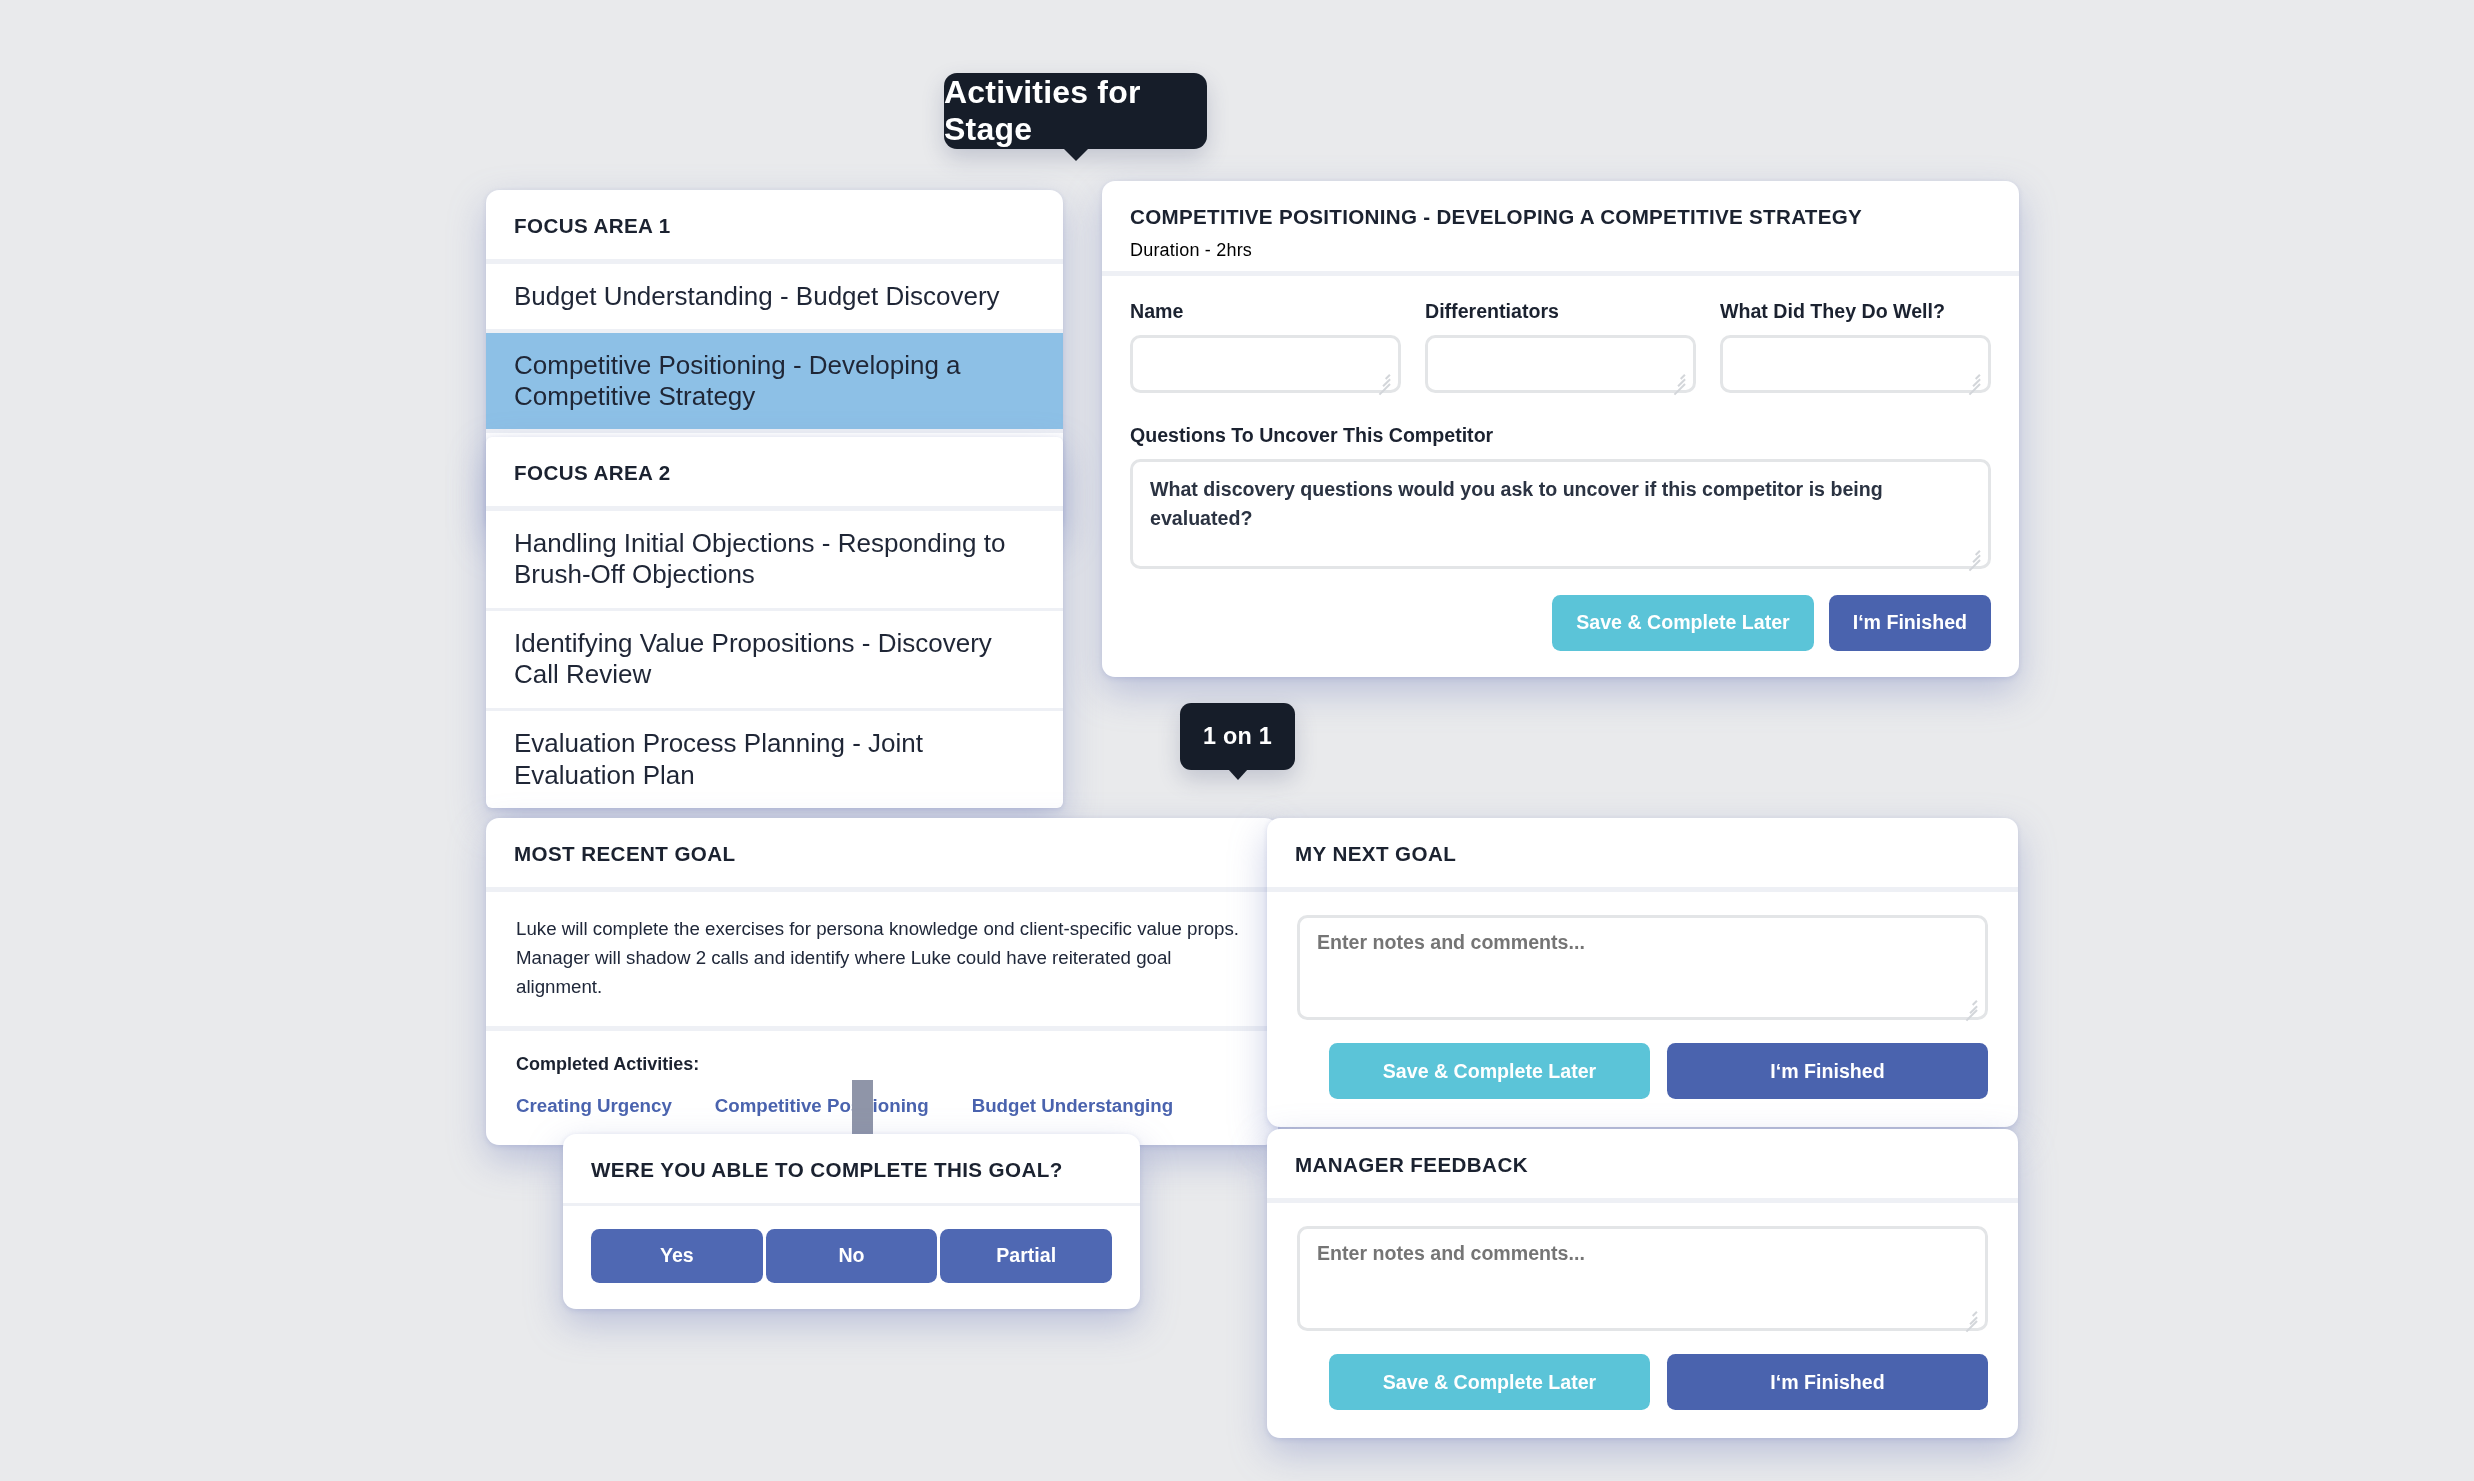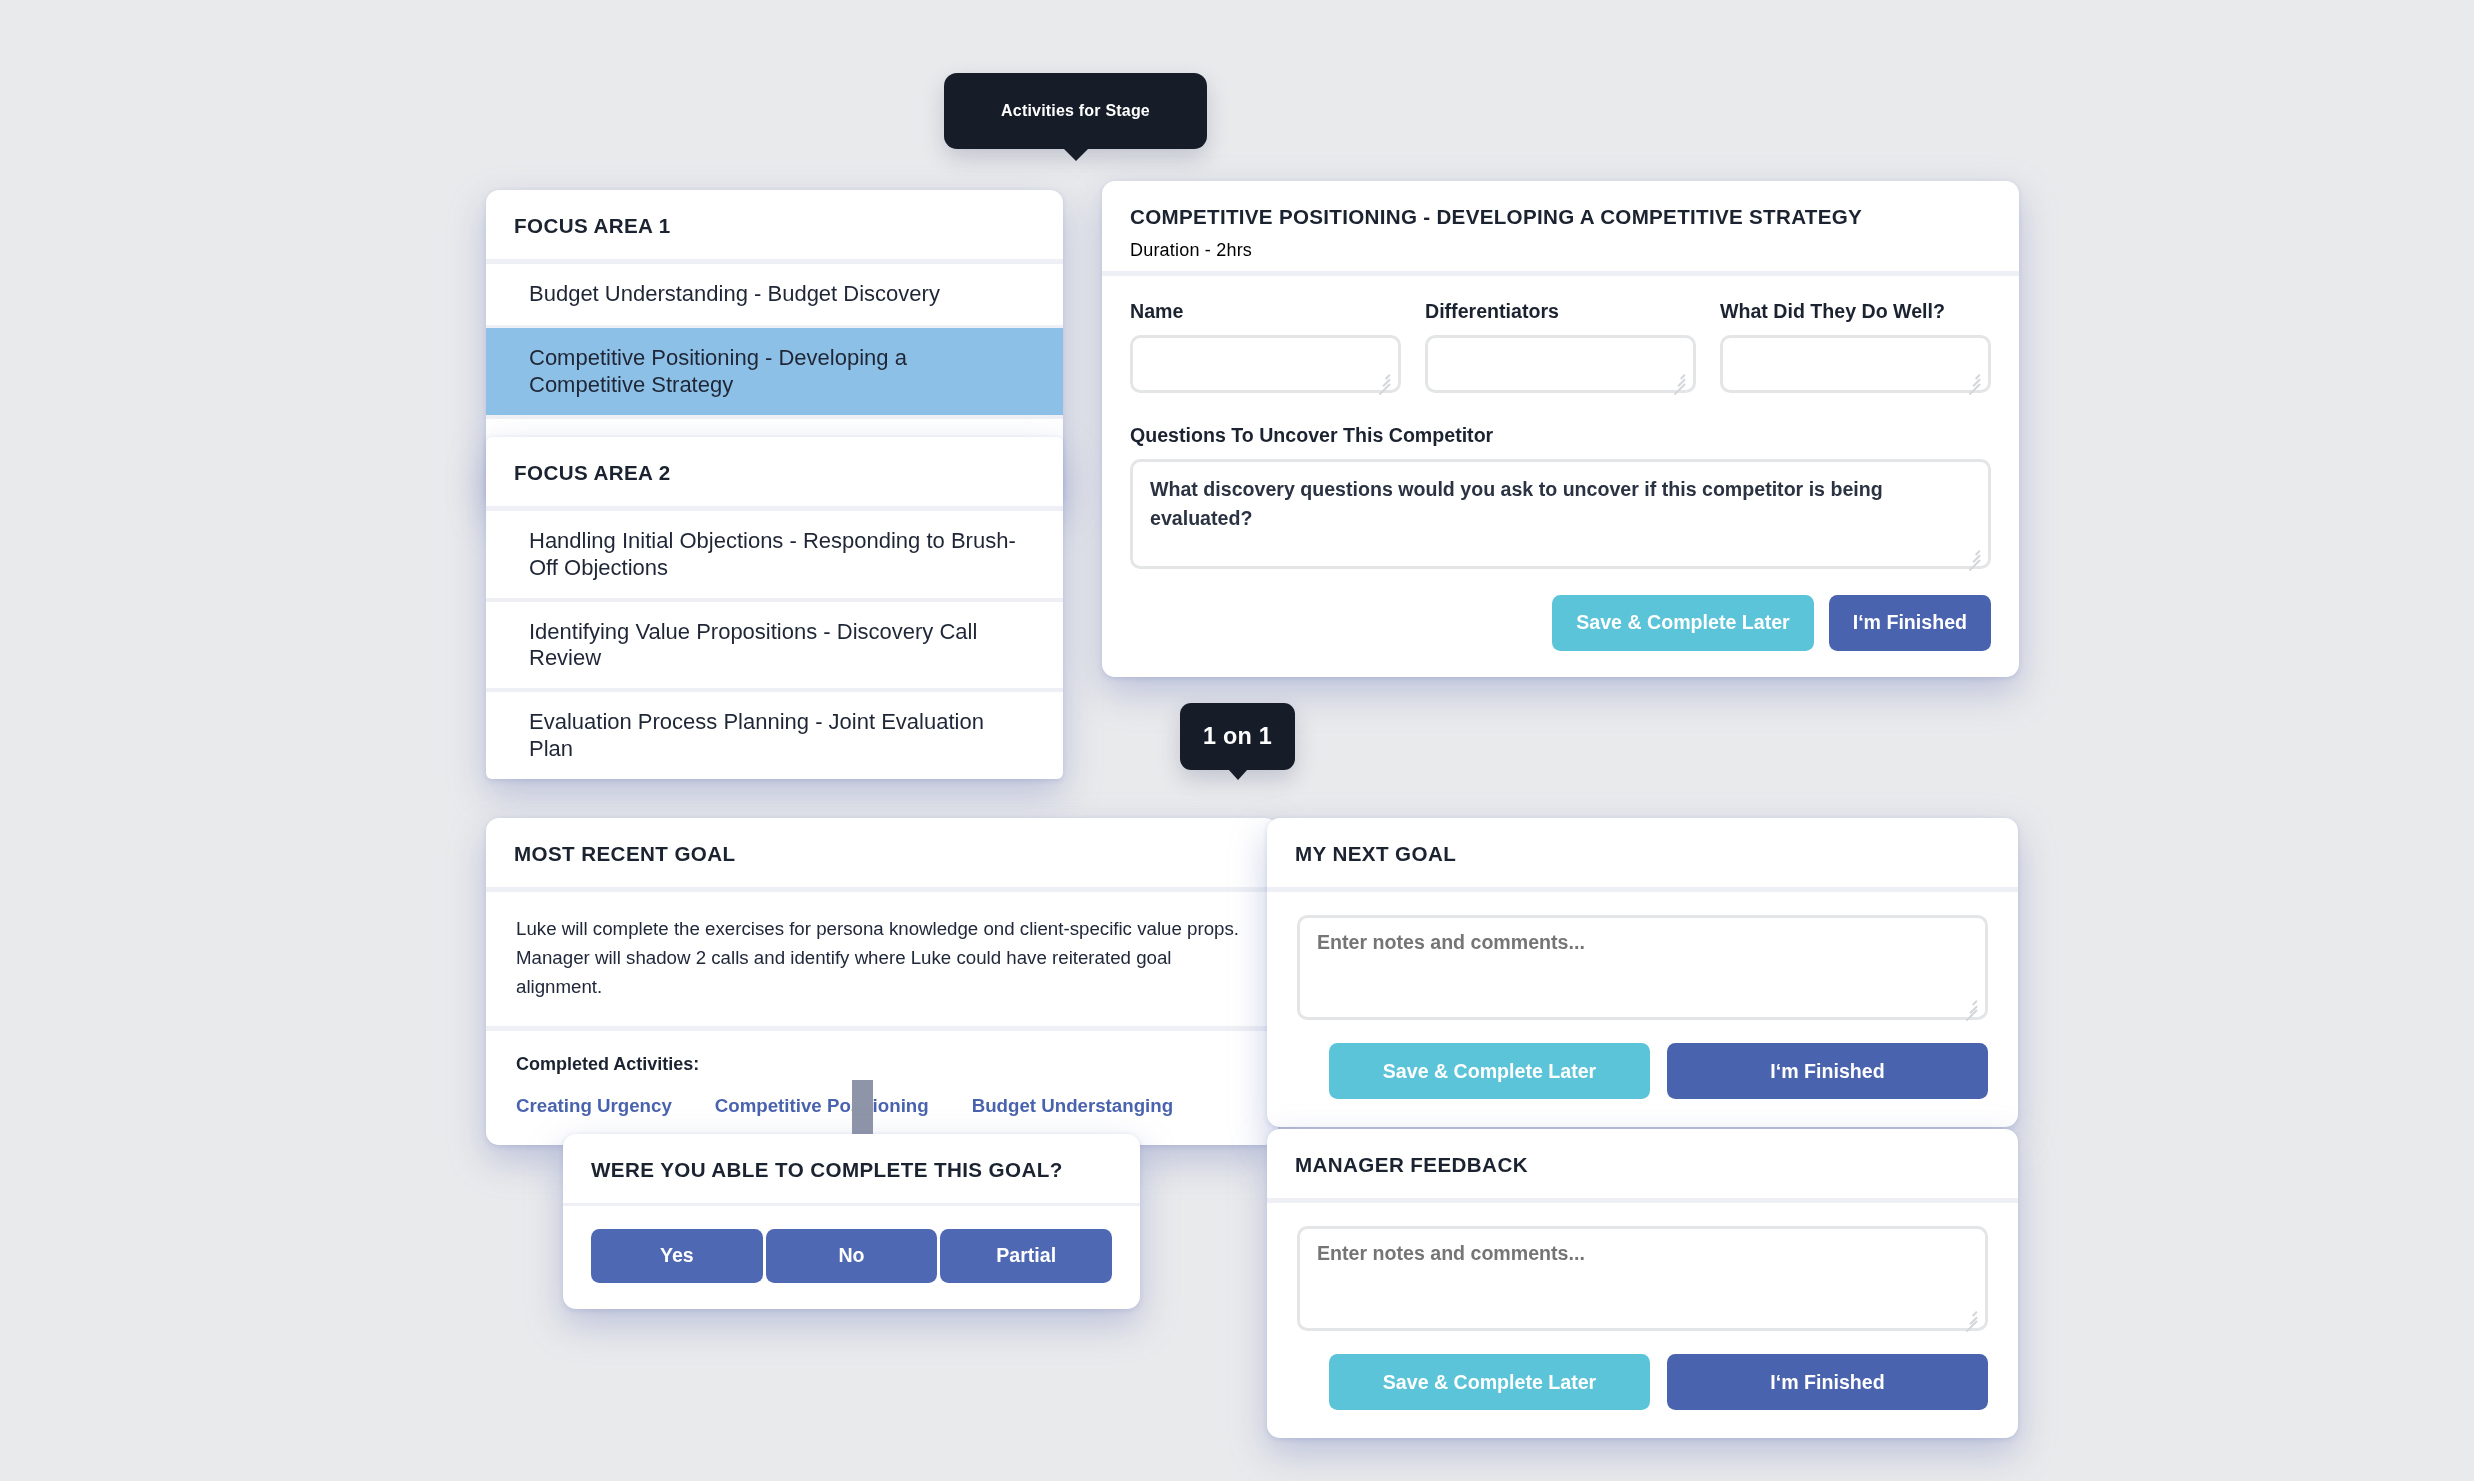--- a/index.html
+++ b/index.html
@@ -37,21 +37,21 @@
     bottom: -12px;
     left: 50%;
     transform: translateX(-50%);
     width: 0; height: 0;
     border-left: 13px solid transparent;
     border-right: 13px solid transparent;
     border-top: 13px solid #161d29;
   }
   #badge-activities {
     left: 944px; top: 73px; width: 263px; height: 76px;
-    font-size: 16px;
+    font-size: 32px;
   }
   #badge-oneonone {
     left: 1180px; top: 703px; width: 115px; height: 67px;
     font-size: 23.4px;
     border-radius: 11.2px;
   }
   #badge-oneonone::after {
     bottom: -10.3px;
     border-left-width: 10.3px;
     border-right-width: 10.3px;
@@ -77,22 +77,22 @@
     height: 5.6px;
     background: #eef0f5;
   }
   .rule-thin {
     height: 3.7px;
     background: #eef0f5;
   }
 
   
   .list-row {
-    padding: 17px 43px;
-    font-size: 22px;
+    padding: 17px 28px;
+    font-size: 26px;
     color: #1f2636;
     line-height: 1.2;
   }
   .list-row.selected {
     background: #8dc0e6;
   }
   .list-row.last { border-radius: 0 0 13px 13px; }
 
   #focus-area-1 { left: 486px; top: 190px; width: 577px; }
   #focus-area-2 { left: 486px; top: 437px; width: 577px; border-radius: 6px; }

